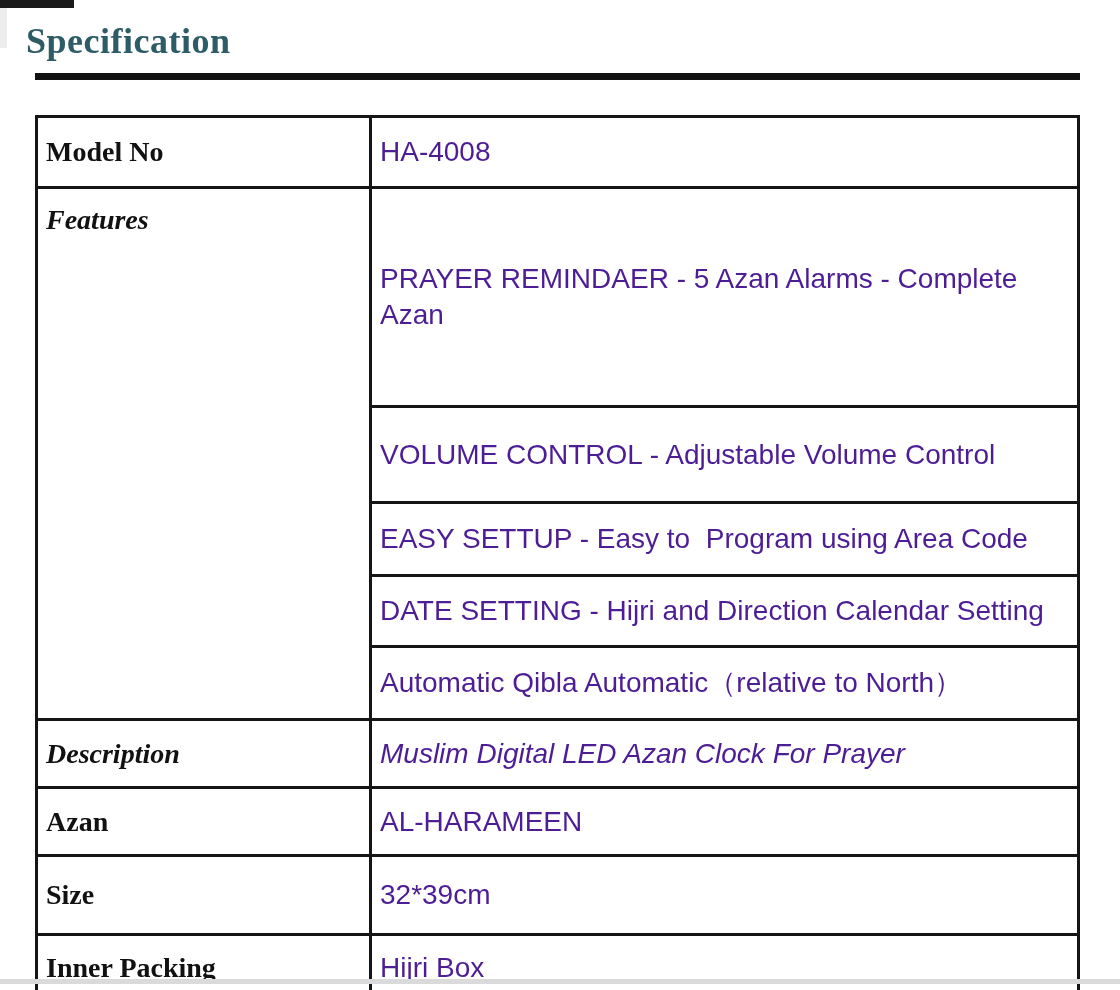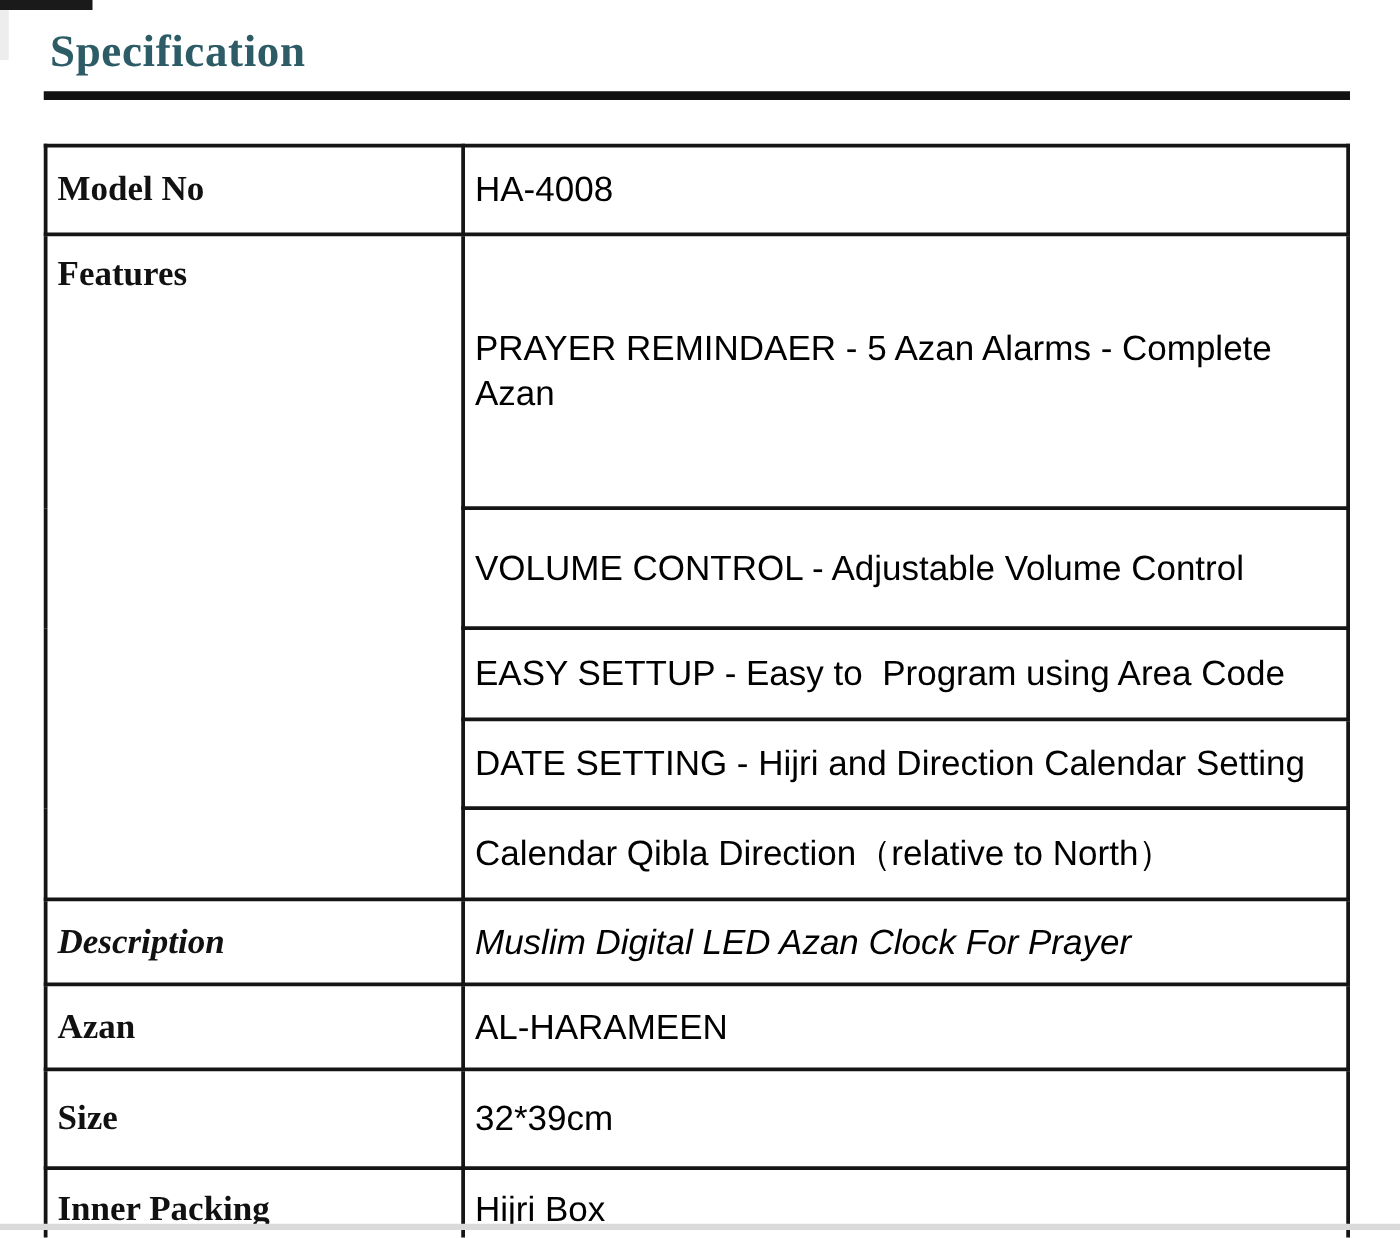--- a/index.html
+++ b/index.html
@@ -24,21 +24,21 @@
     background: #1a1a1a;
   }
   .edge-strip {
     position: absolute;
     left: 0; top: 8px;
     width: 7px; height: 40px;
     background: #ededed;
   }
   .page-title {
     position: absolute;
-    left: 40px;
+    left: 26px;
     top: 20px;
     margin: 0;
     font-family: "Liberation Serif", serif;
     font-weight: bold;
     font-size: 36px;
     letter-spacing: 0.5px;
     color: #2d5c66;
   }
   .title-rule {
     position: absolute;
@@ -69,24 +69,25 @@
   td.label-cell {
     width: 315px;
     font-family: "Liberation Serif", serif;
     font-weight: bold;
     color: #111111;
     vertical-align: middle;
   }
   td.label-cell.top-align {
     vertical-align: top;
     padding-top: 13px;
+    font-style: italic;
   }
   td.value-cell {
     font-family: "Liberation Sans", sans-serif;
-    color: #000000;
+    color: #4c1d95;
     vertical-align: middle;
   }
   td.value-cell .wrap-early {
     display: block;
     max-width: 680px;
   }
 
   tr.r-model   { height: 71px; margin-top: 22px; }
   tr.r-feat0   { height: 72px; }
   tr.r-feat1   { height: 96px; }
@@ -133,21 +134,21 @@
   <tr class="r-feat1">
     <td class="value-cell">VOLUME CONTROL - Adjustable Volume Control</td>
   </tr>
   <tr class="r-feat2">
     <td class="value-cell">EASY SETTUP - Easy to  Program using Area Code</td>
   </tr>
   <tr class="r-feat3">
     <td class="value-cell">DATE SETTING - Hijri and Direction Calendar Setting</td>
   </tr>
   <tr class="r-feat4">
-    <td class="value-cell">Calendar Qibla Direction（relative to North）</td>
+    <td class="value-cell">Automatic Qibla Automatic（relative to North）</td>
   </tr>
 
   <tr class="r-desc">
     <td class="label-cell">Description</td>
     <td class="value-cell">Muslim Digital LED Azan Clock For Prayer</td>
   </tr>
   <tr class="r-brand">
     <td class="label-cell">Azan</td>
     <td class="value-cell">AL-HARAMEEN</td>
   </tr>

